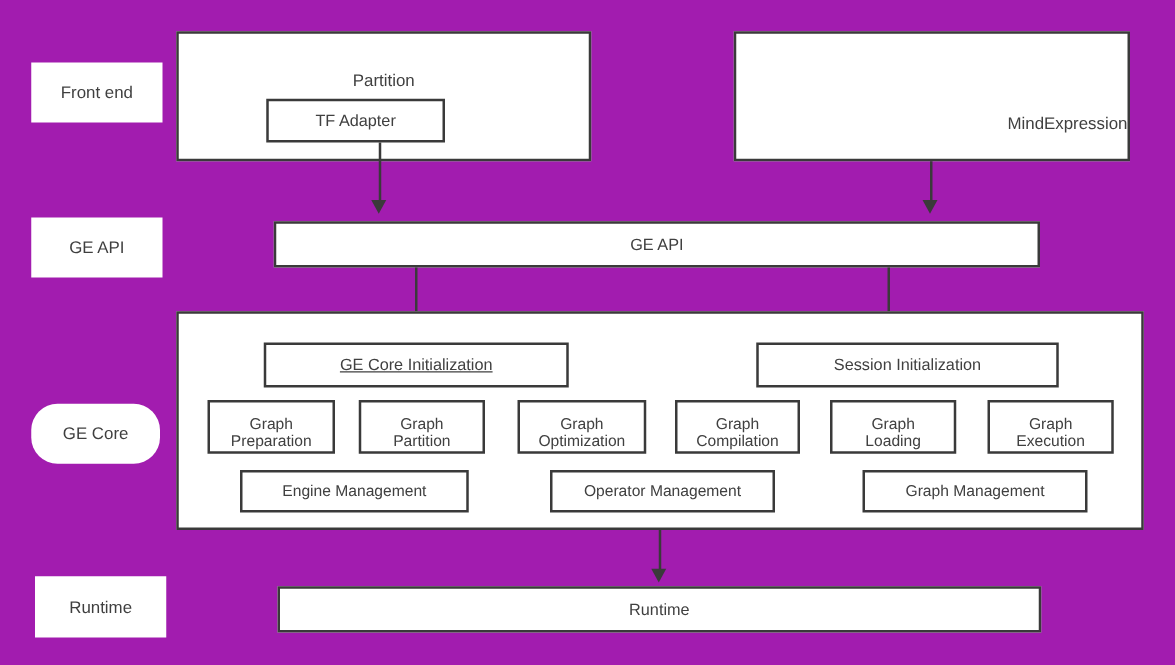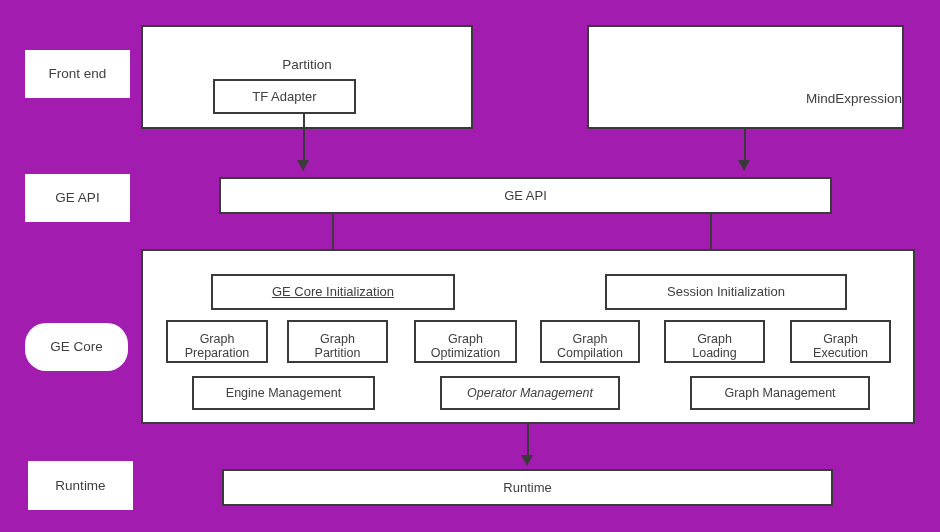--- a/index.html
+++ b/index.html
@@ -150,21 +150,21 @@
 Loading</span>
   </div>
   <div class="box small" style="left:790px; top:320px; width:101px; height:43px;">
     <span>Graph
 Execution</span>
   </div>
 
   <div class="box wide-label" style="left:192px; top:376px; width:183px; height:34px;">
     <span>Engine Management</span>
   </div>
-  <div class="box wide-label" style="left:440px; top:376px; width:180px; height:34px;font-style:italic;">
+  <div class="box wide-label" style="left:440px; top:376px; width:180px; height:34px;">
     <span>Operator Management</span>
   </div>
   <div class="box wide-label" style="left:690px; top:376px; width:180px; height:34px;">
     <span>Graph Management</span>
   </div>
 
   <div class="conn" style="left:527px; top:424px; height:35px;"></div>
   <div class="arrowhead" style="left:521px; top:455px;"></div>
 
   <div class="box" style="left:222px; top:469px; width:611px; height:37px;">

